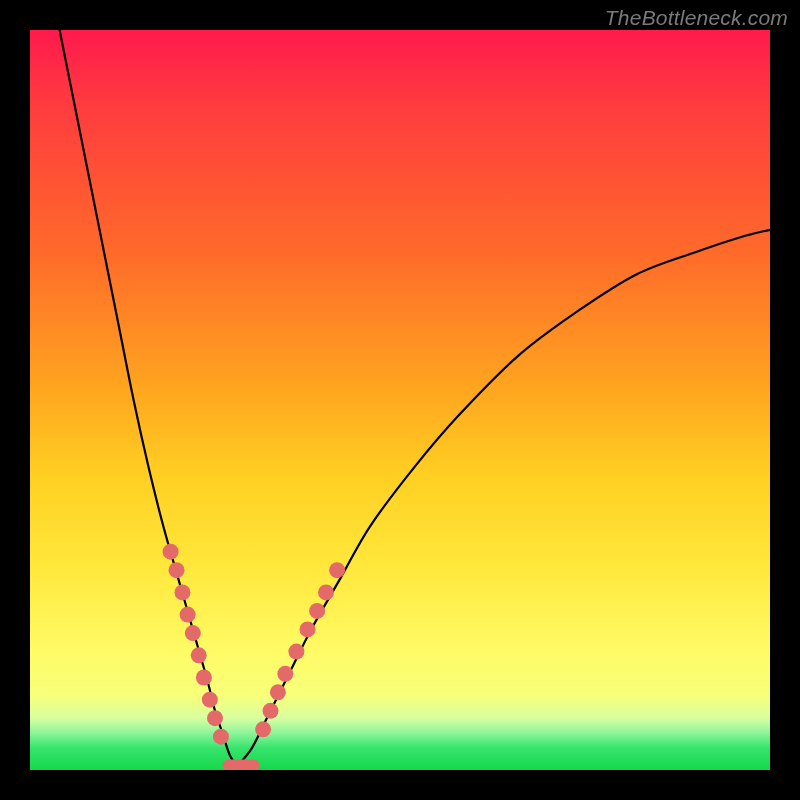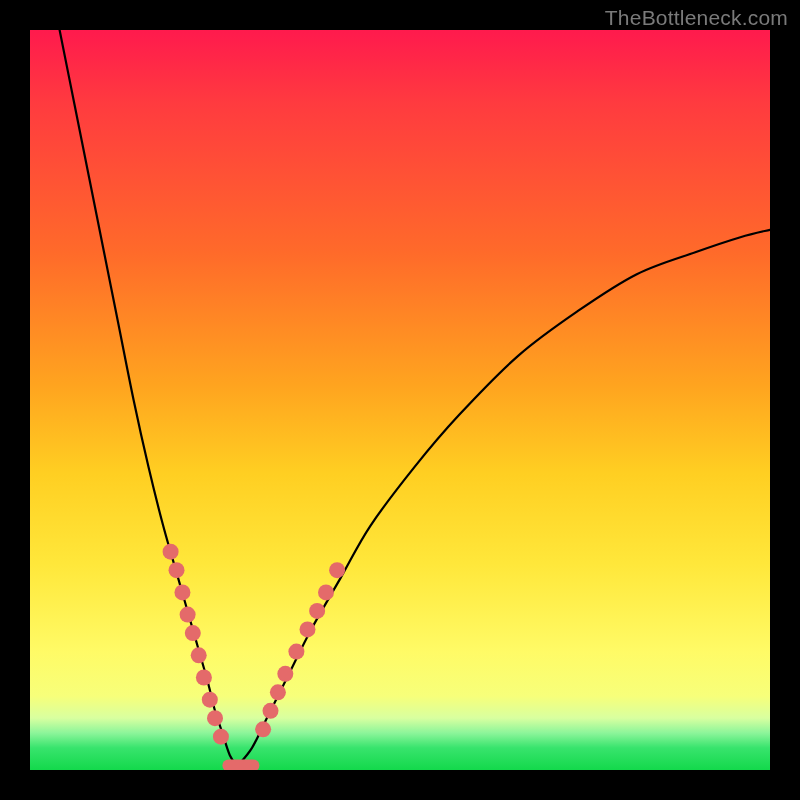--- a/index.html
+++ b/index.html
@@ -44,20 +44,21 @@
   }
   .watermark {
     position: absolute;
     top: 6px;
     right: 12px;
     color: #7a7a7a;
     font-size: 21px;
     font-weight: 400;
     letter-spacing: 0.2px;
     user-select: none;
+    font-style: italic;
   }
   svg.curves {
     position: absolute;
     top: 0; left: 0;
     width: 740px;
     height: 740px;
   }
   .curve {
     fill: none;
     stroke: #000;

